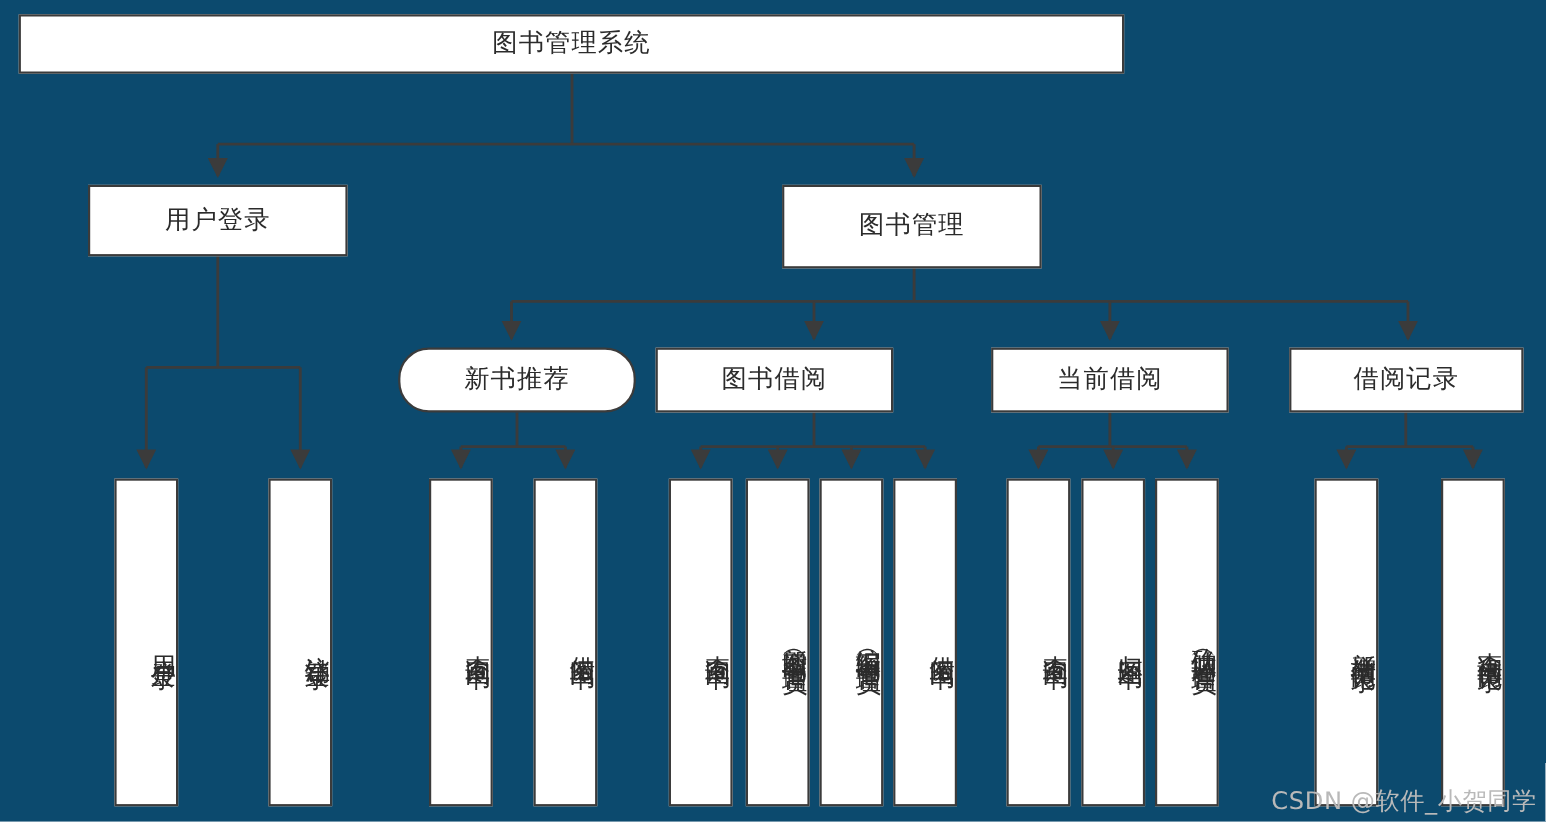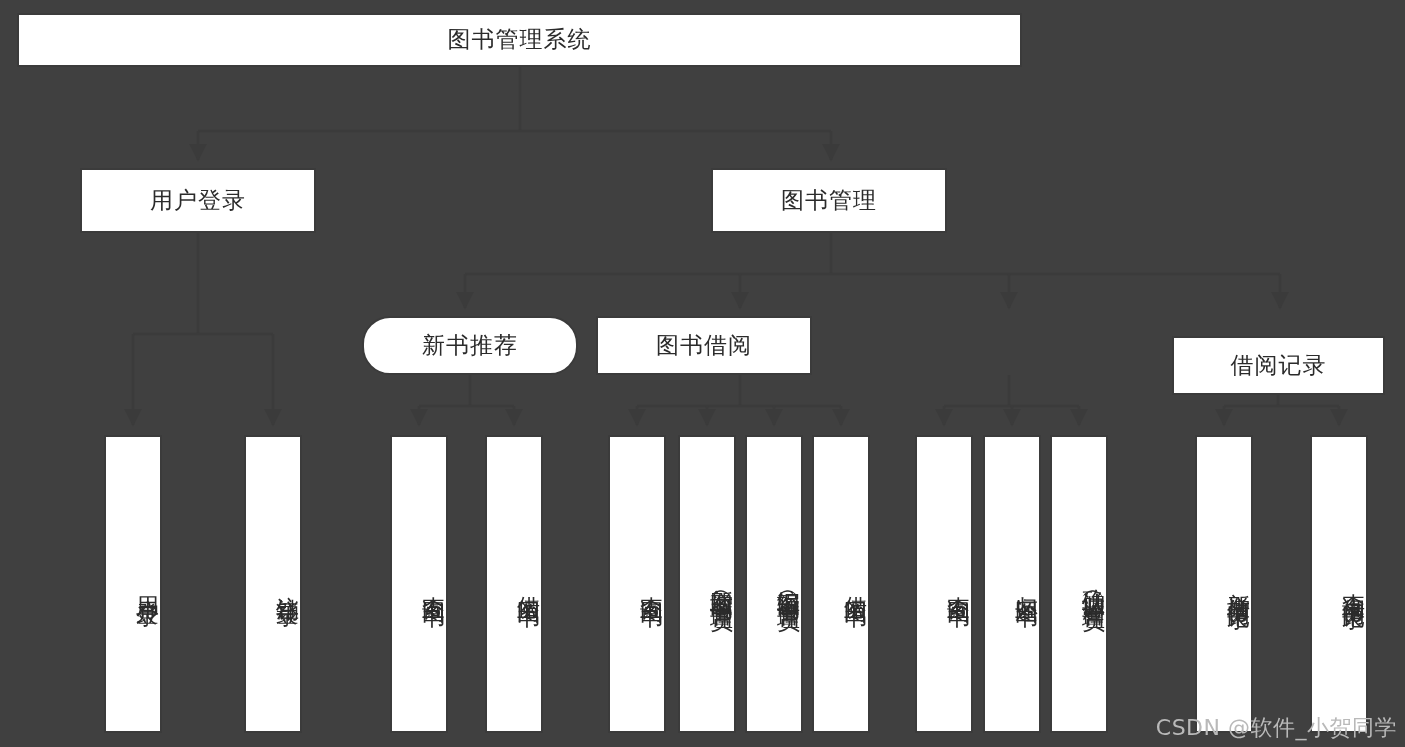--- a/index.html
+++ b/index.html
@@ -7,21 +7,21 @@
     padding: 0;
     background: #ffffff;
   }
   body {
     font-family: "DejaVu Sans", "Liberation Sans", sans-serif;
   }
   #diagram-root {
     position: relative;
     width: 1405px;
     height: 747px;
-    background: #404040;
+    background: #0c4a6e;
     overflow: hidden;
   }
   #diagram-svg {
     position: absolute;
     left: 0;
     top: 0;
     width: 1405px;
     height: 747px;
   }
   .node {
@@ -124,31 +124,34 @@
     </g>
   </svg>
 
   <div class="node horizontal" style="left:17px; top:13px; width:1005px; height:54px;">
     <span class="node-label">图书管理系统</span>
   </div>
 
   <div class="node horizontal" style="left:80px; top:168px; width:236px; height:65px;">
     <span class="node-label">用户登录</span>
   </div>
-  <div class="node horizontal" style="left:711px; top:168px; width:236px; height:65px;">
+  <div class="node horizontal" style="left:711px; top:168px; width:236px; height:76px;">
     <span class="node-label">图书管理</span>
   </div>
 
   <div class="node horizontal" style="left:362px; top:316px; width:216px; height:59px;border-radius:28px;">
     <span class="node-label">新书推荐</span>
   </div>
   <div class="node horizontal" style="left:596px; top:316px; width:216px; height:59px;">
     <span class="node-label">图书借阅</span>
   </div>
-  <div class="node horizontal" style="left:1172px; top:316px; width:213px; height:59px;margin-top:20px;">
+  <div class="node horizontal" style="left:901px; top:316px; width:216px; height:59px;">
+    <span class="node-label">当前借阅</span>
+  </div>
+  <div class="node horizontal" style="left:1172px; top:316px; width:213px; height:59px;">
     <span class="node-label">借阅记录</span>
   </div>
 
   <div class="node vertical" style="left:104px; top:435px; width:58px; height:298px;">
     <span class="node-label">用户登录</span>
   </div>
   <div class="node vertical" style="left:244px; top:435px; width:58px; height:298px;">
     <span class="node-label">注销登录</span>
   </div>
 

